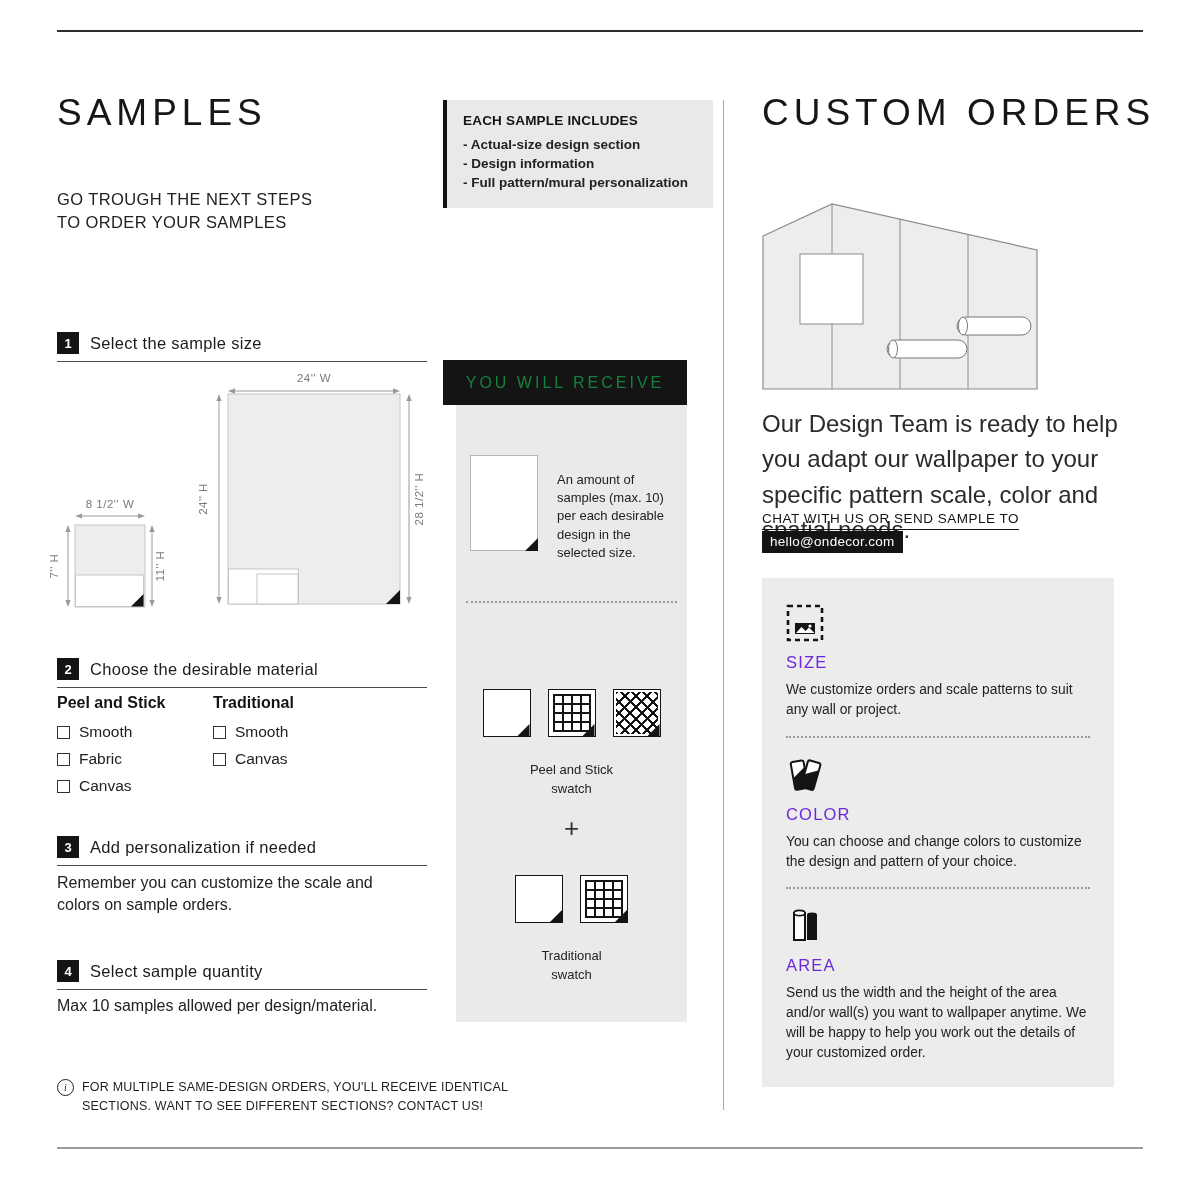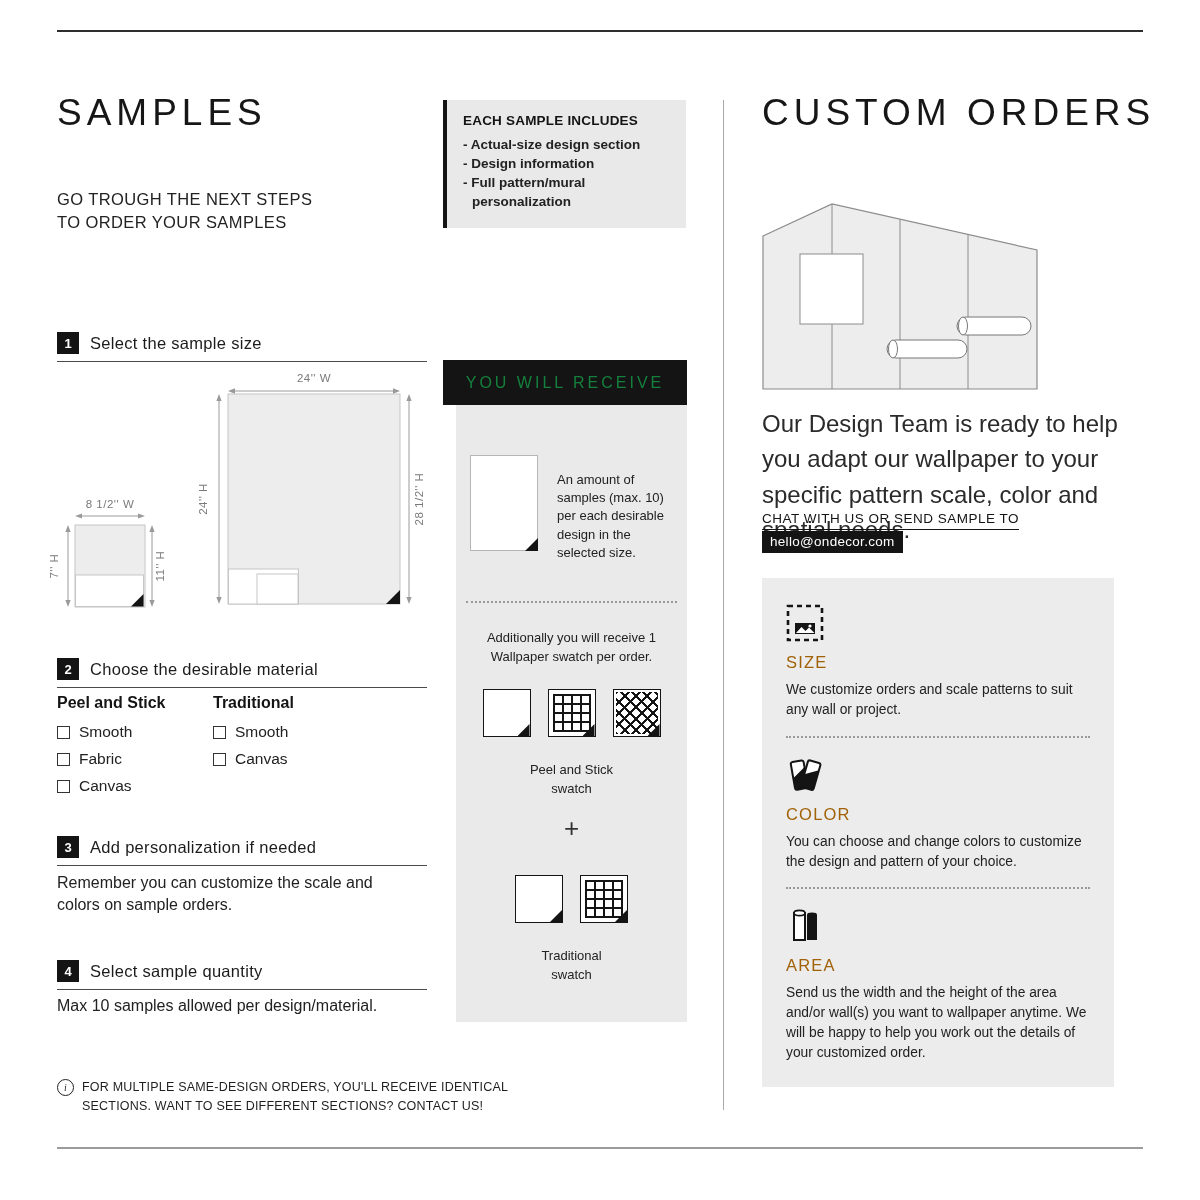--- a/index.html
+++ b/index.html
@@ -11,21 +11,21 @@
   .bottom-rule{top:1147px;height:1.5px;background:#9b9b9b;}
   .v-divider{position:absolute;left:723px;top:100px;width:1px;height:1010px;background:#a9a9a9;}
 
   .big-title{position:absolute;margin:0;font-size:37px;font-weight:400;letter-spacing:5px;color:#161616;}
   .samples-title{left:57px;top:92px;}
   .custom-title{left:762px;top:92px;}
 
   .intro-text{position:absolute;left:57px;top:188px;font-size:16.5px;letter-spacing:.4px;
               line-height:1.42;white-space:pre-line;color:#222;}
 
-  .includes-box{position:absolute;left:443px;top:100px;width:243px;box-sizing:border-box;
+  .includes-box{position:absolute;left:443px;top:100px;width:270px;box-sizing:border-box;
                 background:#e9e9e9;border-left:4px solid #141414;padding:13px 12px 16px 16px;}
   .includes-title{font-weight:bold;font-size:13.5px;letter-spacing:.2px;margin-bottom:7px;color:#141414;}
   .includes-item{font-size:13.5px;line-height:1.42;color:#222;padding-left:9px;text-indent:-9px;font-weight:bold;}
   .includes-item::before{content:"- ";}
 
   .step-header{position:absolute;left:57px;width:370px;display:flex;align-items:center;gap:11px;
                padding-bottom:7px;border-bottom:1px solid #4a4a4a;box-sizing:border-box;}
   .step-num{width:22px;height:22px;background:#141414;color:#fff;font-size:13px;font-weight:bold;
             display:flex;align-items:center;justify-content:center;flex:none;}
   .step-label{font-size:16.5px;letter-spacing:.3px;color:#1c1c1c;}
@@ -76,21 +76,21 @@
 
   .custom-intro{position:absolute;left:762px;top:406px;width:360px;font-size:24px;line-height:1.47;color:#2a2a2a;}
   .chat-label{position:absolute;left:762px;top:511px;font-size:13.5px;letter-spacing:.5px;color:#141414;
               padding-bottom:3px;border-bottom:1.5px solid #141414;}
   .email-badge{position:absolute;left:762px;top:531px;background:#141414;color:#fff;font-size:13.5px;
                padding:3px 8px 4px;letter-spacing:.3px;}
 
   .features-panel{position:absolute;left:762px;top:578px;width:352px;box-sizing:border-box;
                   background:#ececec;padding:26px 24px 24px;}
   .f-icon{display:block;margin-bottom:11px;}
-  .f-name{font-size:16.5px;letter-spacing:1.2px;color:#a16207;margin-bottom:8px;}
+  .f-name{font-size:16.5px;letter-spacing:1.2px;color:#6d28d9;margin-bottom:8px;}
   .f-text{font-size:13.8px;line-height:1.44;color:#222;}
   .dotted-sep{border-top:2px dotted #9a9a9a;margin:16px 0 18px;}
 </style>
 </head>
 <body>
 
 <div class="page">
 
   <div class="rule top-rule"></div>
 
@@ -202,21 +202,20 @@
 
   <div class="receive-header">
     <span>YOU WILL RECEIVE</span>
   </div>
   <div class="receive-panel">
     <div class="sample-sheet">
       <span class="fold"></span>
     </div>
     <div class="sample-text">An amount of samples (max. 10) per each desirable design in the selected size.</div>
     <div class="dotted-div" style="top:196px"></div>
-    <div class="additional-text">Additionally you will receive 1 Wallpaper swatch per order.</div>
     <div class="swatch-row" style="top:284px">
       <div class="swatch">
           <span class="fold"></span>
         </div>
       <div class="swatch">
           <span class="pattern grid"></span>
           <span class="fold"></span>
         </div>
       <div class="swatch">
           <span class="pattern cross"></span>

